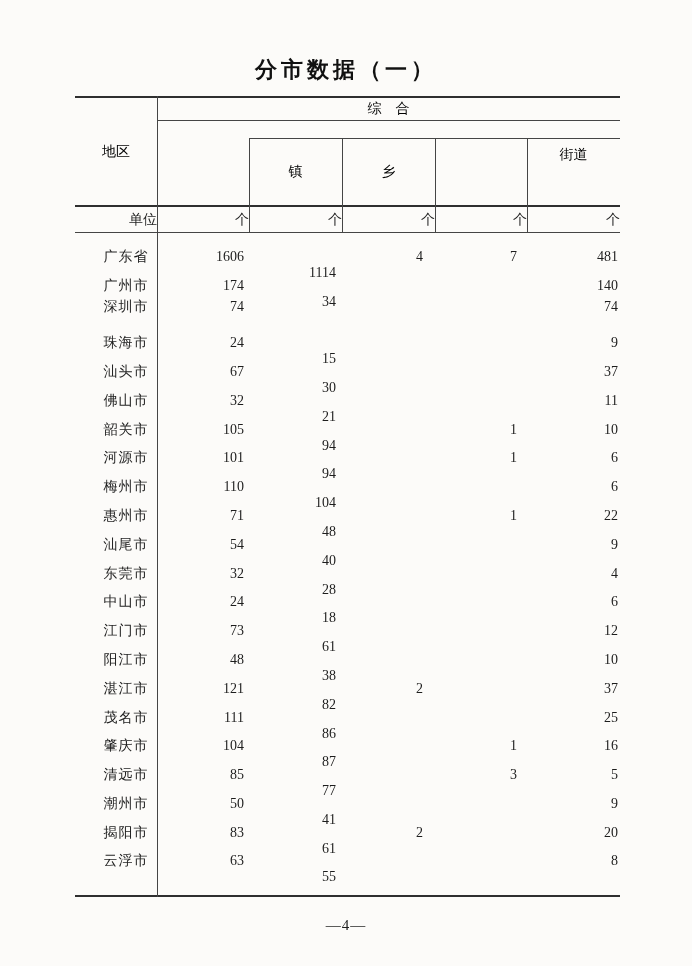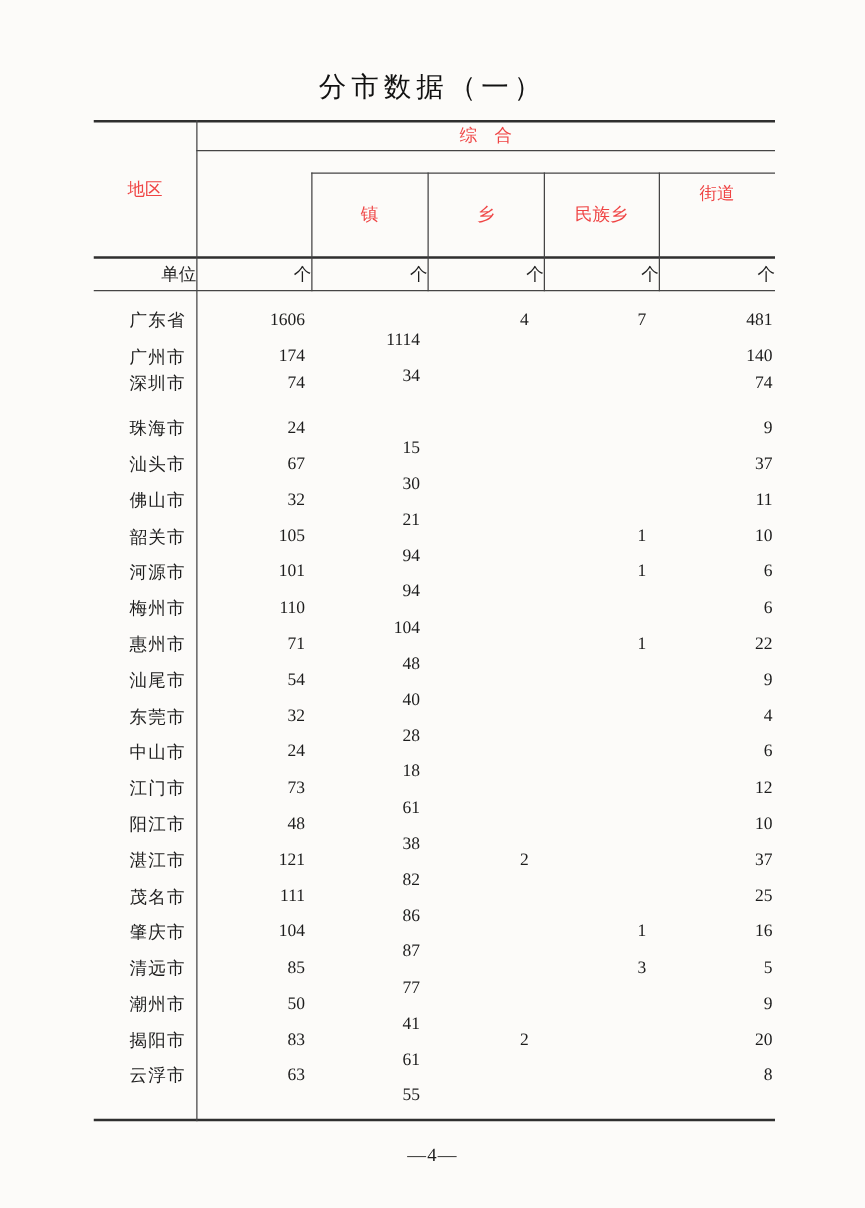--- a/index.html
+++ b/index.html
@@ -11,21 +11,21 @@
     position: relative;
     overflow: hidden;
   }
   .page { position: absolute; inset: 0; background: #fcfbf9; }
 
   .title {
     position: absolute;
     top: 55px; left: 0; width: 692px;
     text-align: center;
     font-size: 22px;
-    font-weight: normal;
+    font-weight: bold;
     letter-spacing: 4px;
     color: #111;
   }
 
   .table-area {
     position: absolute;
     left: 75px; top: 96px;
     width: 545px; height: 801px;
     font-size: 14px;
   }
@@ -42,21 +42,21 @@
   .vline-region    { left: 82px;  top: 0;    width: 1px; height: 801px; }
   .vline-c1        { left: 174px; top: 42px; width: 1px; height: 95px; }
   .vline-c2        { left: 267px; top: 42px; width: 1px; height: 95px; }
   .vline-c3        { left: 360px; top: 42px; width: 1px; height: 95px; }
   .vline-c4        { left: 452px; top: 42px; width: 1px; height: 95px; }
 
   
   .hcell {
     position: absolute;
     display: flex; align-items: center; justify-content: center;
-    text-align: left; color: #ef4444;
+    text-align: left; color: #000000;
   }
   .h-group  { left: 82px;  top: 2px;  width: 463px; height: 22px; }
   .h-region { left: 0;     top: 2px;  width: 82px;  height: 107px; }
   .h-total  { left: 82px;  top: 25px; width: 92px;  height: 84px; }
   .h-town   { left: 174px; top: 43px; width: 93px;  height: 66px; }
   .h-xiang  { left: 267px; top: 43px; width: 93px;  height: 66px; }
   .h-ethnic { left: 360px; top: 43px; width: 92px;  height: 66px; }
   .h-street { left: 452px; top: 26px; width: 93px;  height: 66px; }
 
   .grid-row {
@@ -112,21 +112,20 @@
     <div class="vline thin vline-region"></div>
     <div class="vline thin vline-c1"></div>
     <div class="vline thin vline-c2"></div>
     <div class="vline thin vline-c3"></div>
     <div class="vline thin vline-c4"></div>
 
     <div class="hcell h-group">综　合</div>
     <div class="hcell h-region">地区</div>
     <div class="hcell h-town">镇</div>
     <div class="hcell h-xiang">乡</div>
-    <div class="hcell h-ethnic">民族乡</div>
     <div class="hcell h-street">街道</div>
 
     <div class="unit-row grid-row">
       <div class="cell">单位</div>
       <div class="cell">个</div>
       <div class="cell">个</div>
       <div class="cell">个</div>
       <div class="cell">个</div>
       <div class="cell">个</div>
     </div>

